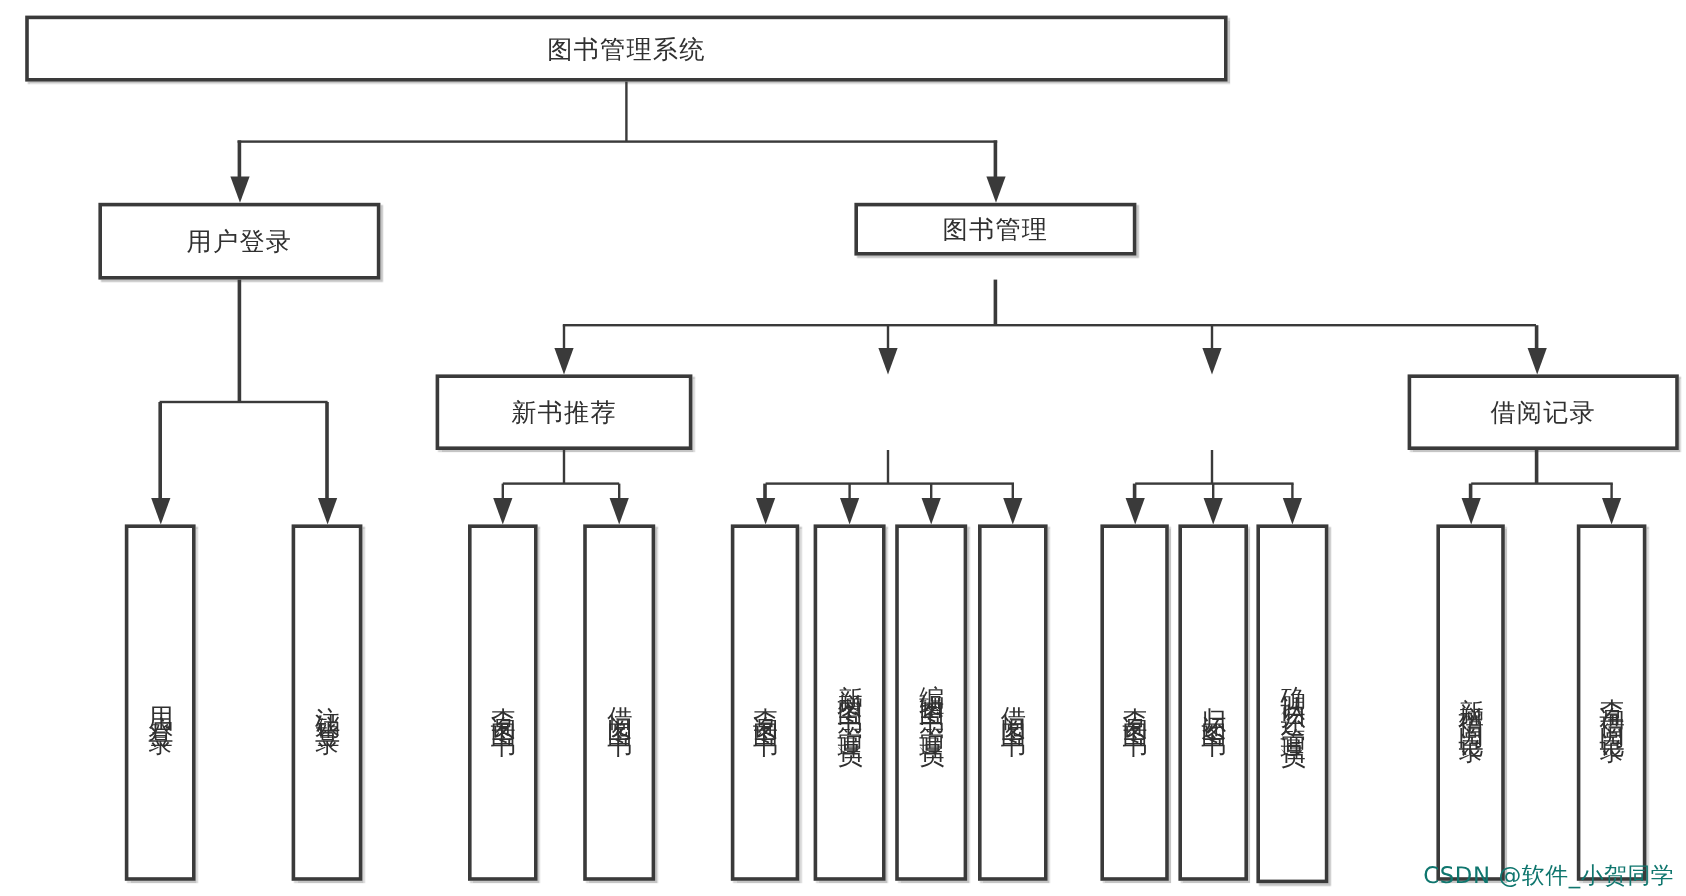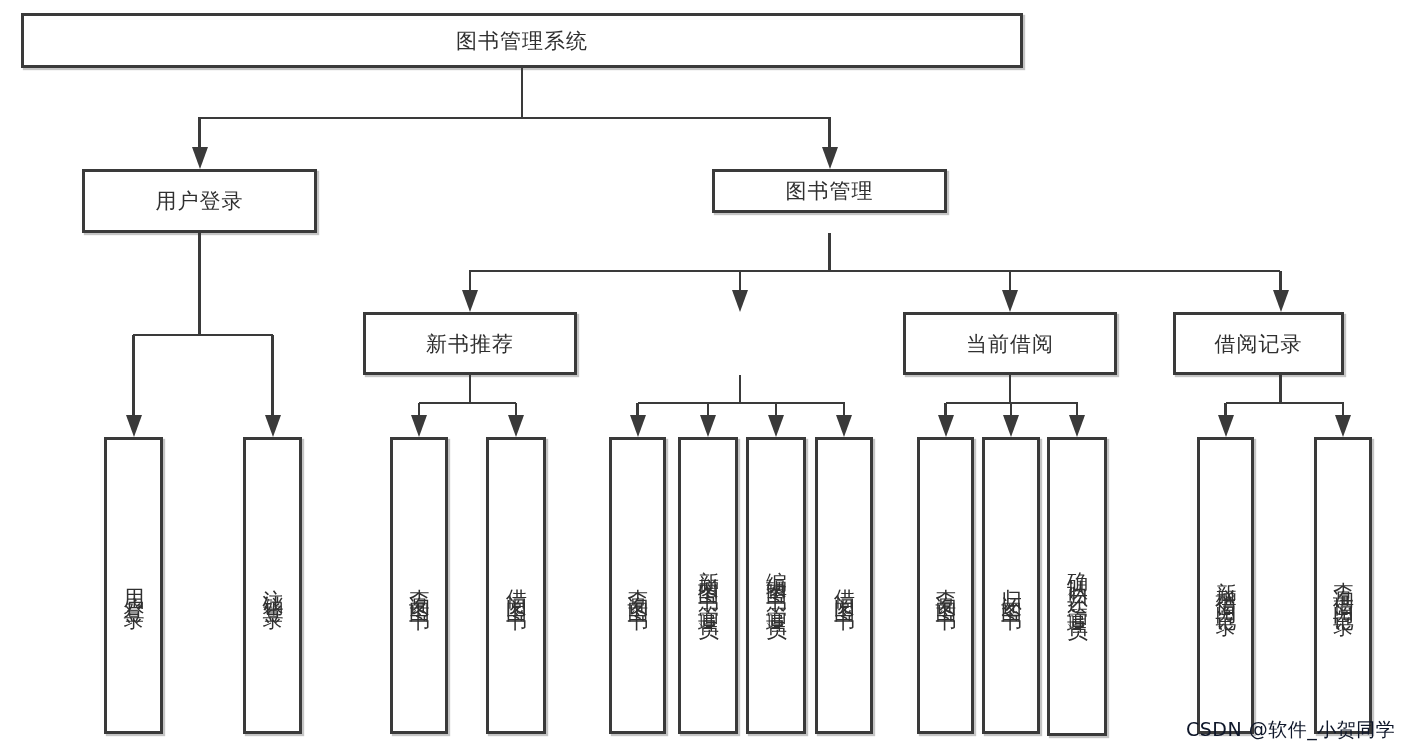--- a/index.html
+++ b/index.html
@@ -33,21 +33,21 @@
     position:absolute;width:0;height:0;
     border-left:8px solid transparent;
     border-right:8px solid transparent;
     border-top:22px solid #3a3a3a;
   }
   .watermark{
     position:absolute;
     left:1186px;top:717px;
     font-size:19px;
     letter-spacing:0.5px;
-    color:#0f172a;
+    color:#0f766e;
     white-space:nowrap;
     z-index:5;
   }
 </style>
 </head>
 <body>
 
 <div class="canvas">
 
   <div class="node hbox" style="left:21px;top:13px;width:1002px;height:55px;">
@@ -82,24 +82,21 @@
   <div class="vl" style="left:738.75px;top:271px;height:20px;"></div>
   <div class="arrow" style="left:732px;top:290px;"></div>
   <div class="vl" style="left:1008.75px;top:271px;height:20px;"></div>
   <div class="arrow" style="left:1002px;top:290px;"></div>
   <div class="vl" style="left:1279.25px;top:271px;height:20px;"></div>
   <div class="arrow" style="left:1272.5px;top:290px;"></div>
 
   <div class="node hbox" style="left:363px;top:312px;width:214px;height:63px;">
     <span>新书推荐</span>
   </div>
-  <div class="node hbox" style="left:903px;top:312px;width:214px;height:63px;">
-    <span>当前借阅</span>
-  </div>
-  <div class="node hbox" style="left:1173px;top:312px;width:171px;height:63px;">
+  <div class="node hbox" style="left:1173px;top:312px;width:226px;height:63px;">
     <span>借阅记录</span>
   </div>
 
   <div class="vl" style="left:468.75px;top:375px;height:28px;"></div>
   <div class="hl" style="left:419px;top:401.75px;width:97px;"></div>
   <div class="vl" style="left:417.75px;top:403px;height:13px;"></div>
   <div class="arrow" style="left:411px;top:415px;"></div>
   <div class="vl" style="left:514.75px;top:403px;height:13px;"></div>
   <div class="arrow" style="left:508px;top:415px;"></div>
 

